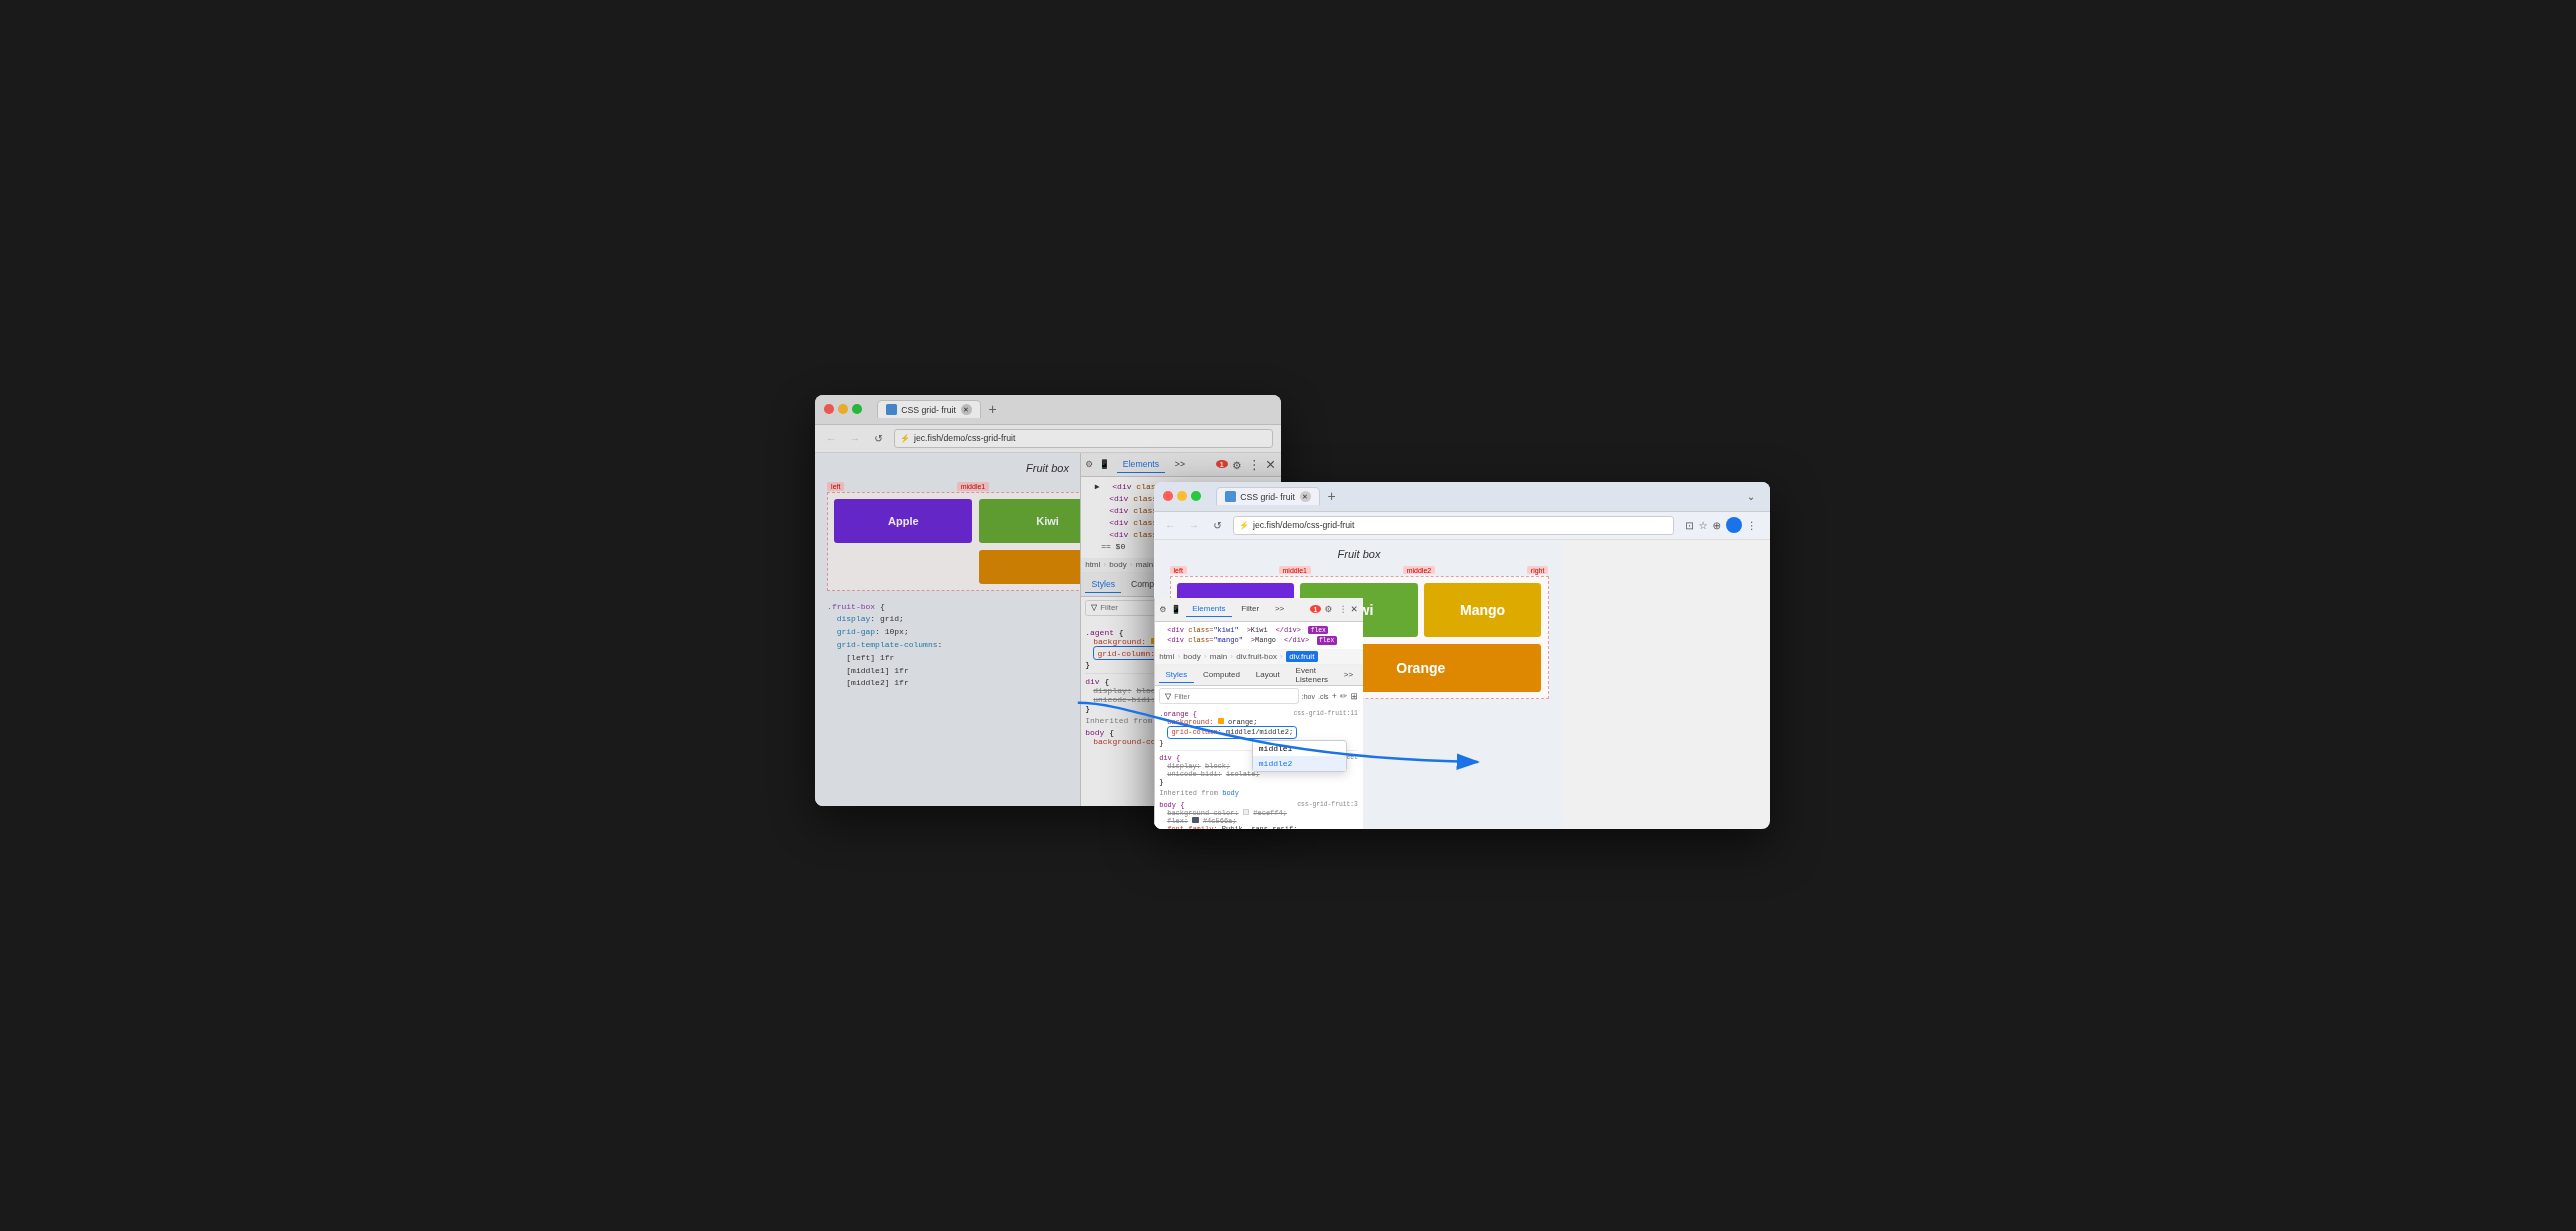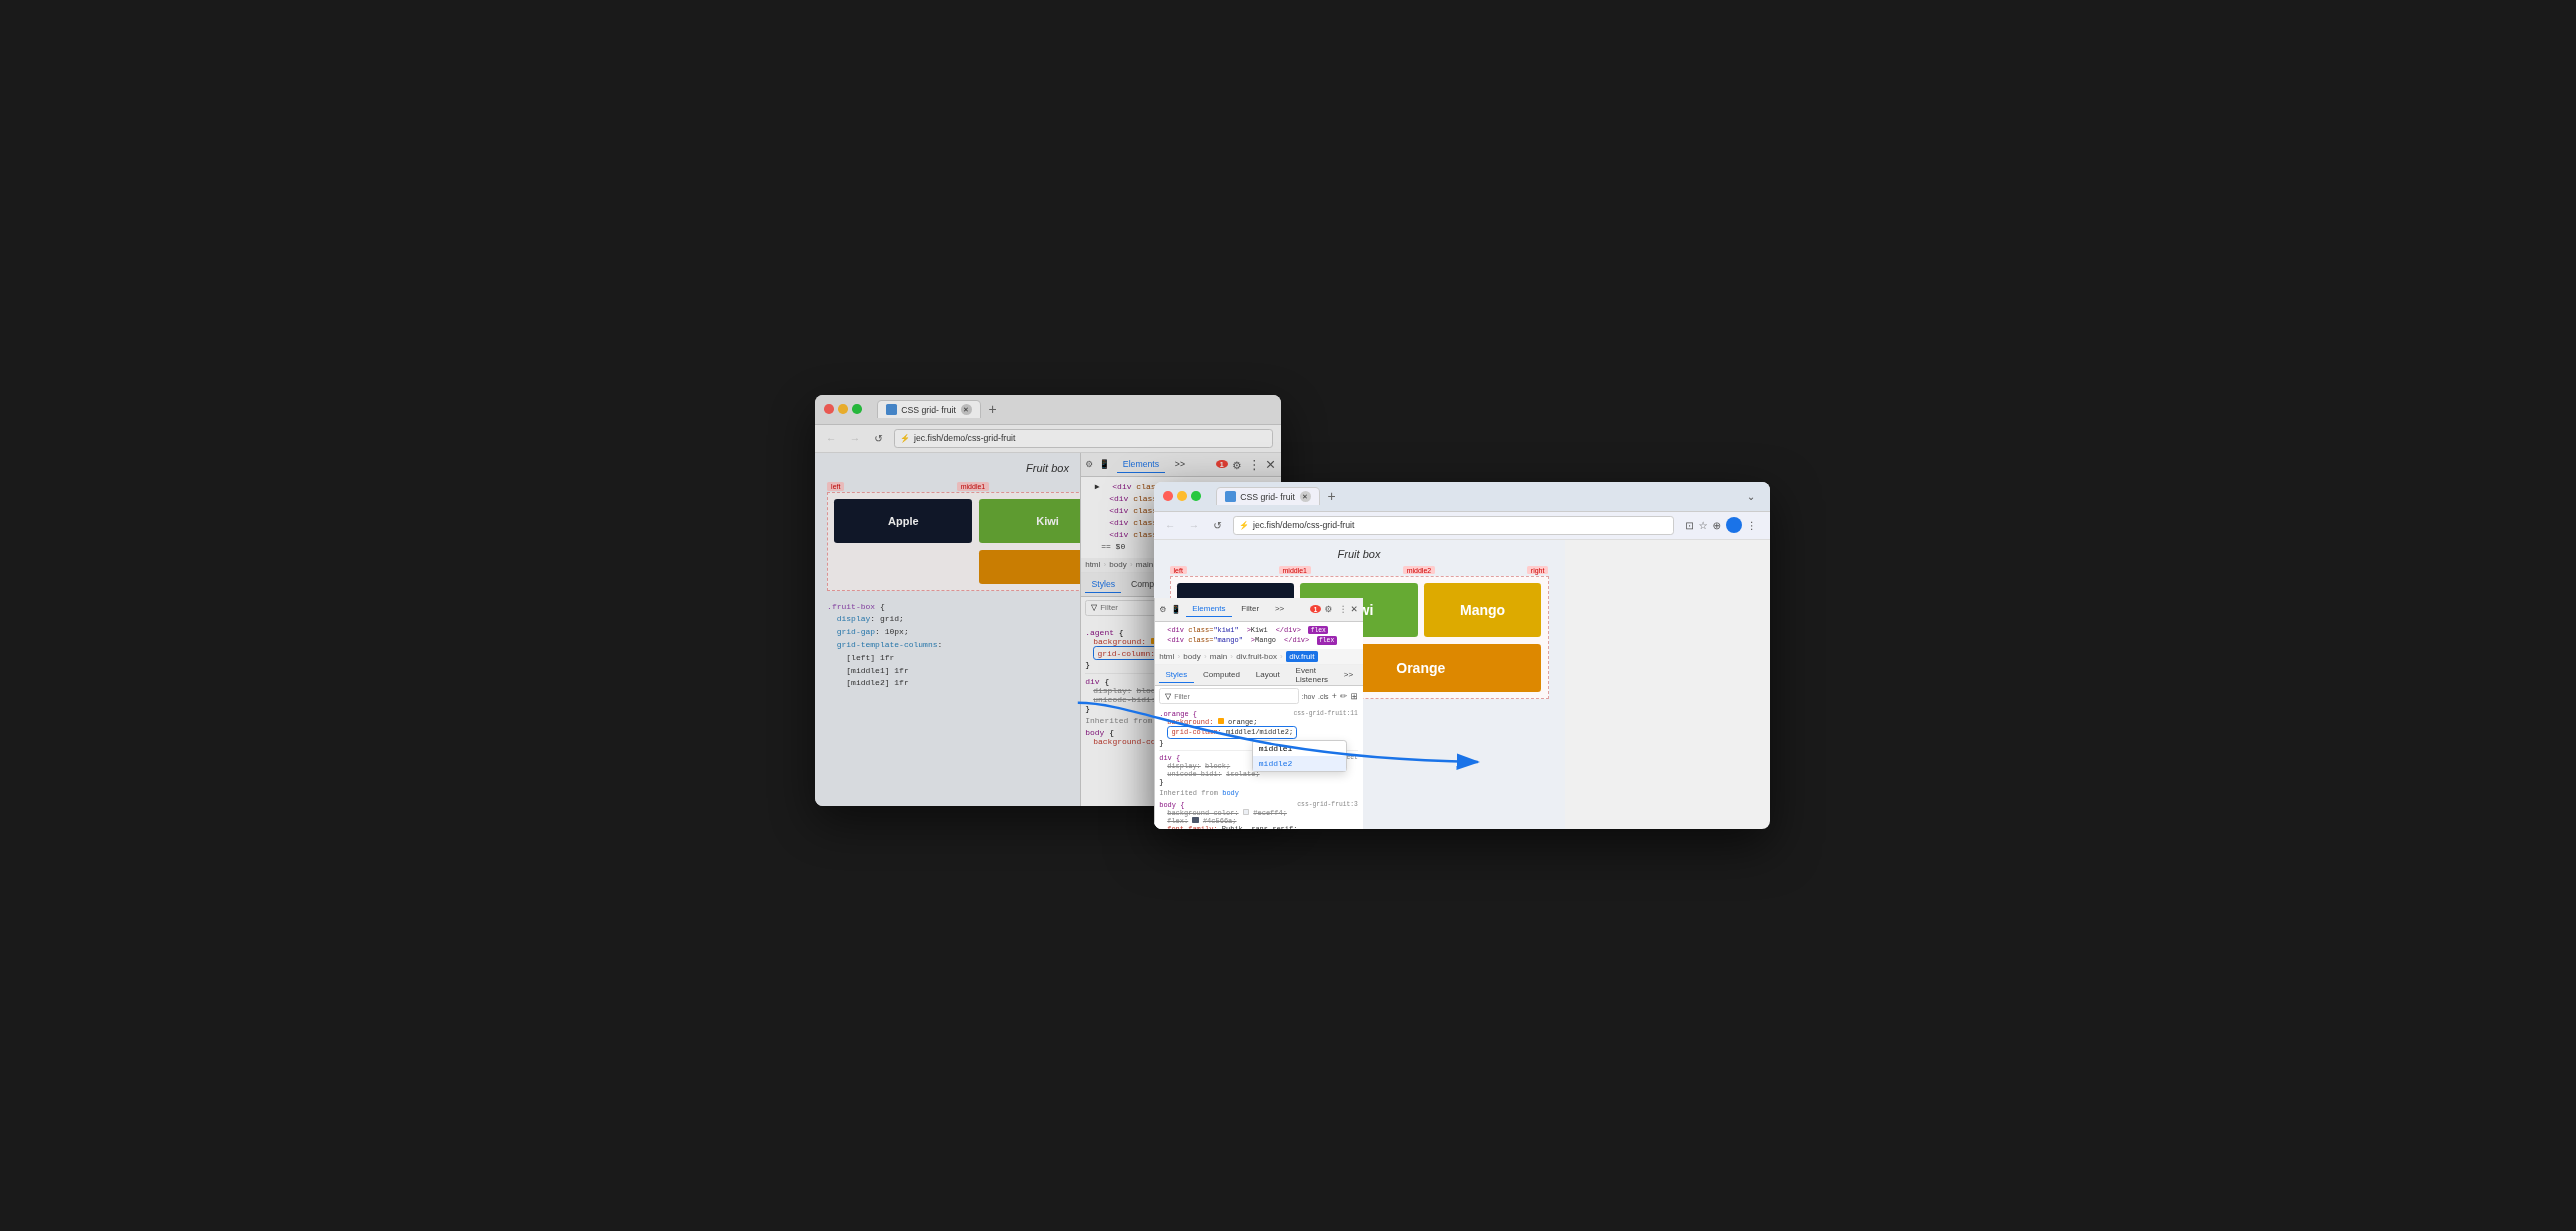--- a/index.html
+++ b/index.html
@@ -295,21 +295,21 @@
       display: flex;
       align-items: center;
       justify-content: center;
       padding: 16px 8px;
       border-radius: 3.2px;
       font-size: 11px;
       font-weight: bold;
       color: #fff;
     }
 
-    .fruit-apple { background: #0f172a; }
+    .fruit-apple { background: #6d28d9; }
     .fruit-kiwi { background: #66aa33; }
     .fruit-mango { background: #ddaa00; }
     .fruit-orange {
       background: #dd8800;
       grid-column: middle1 / middle2;
     }
 
     .css-code {
       font-family: 'Courier New', monospace;
       font-size: 8px;

